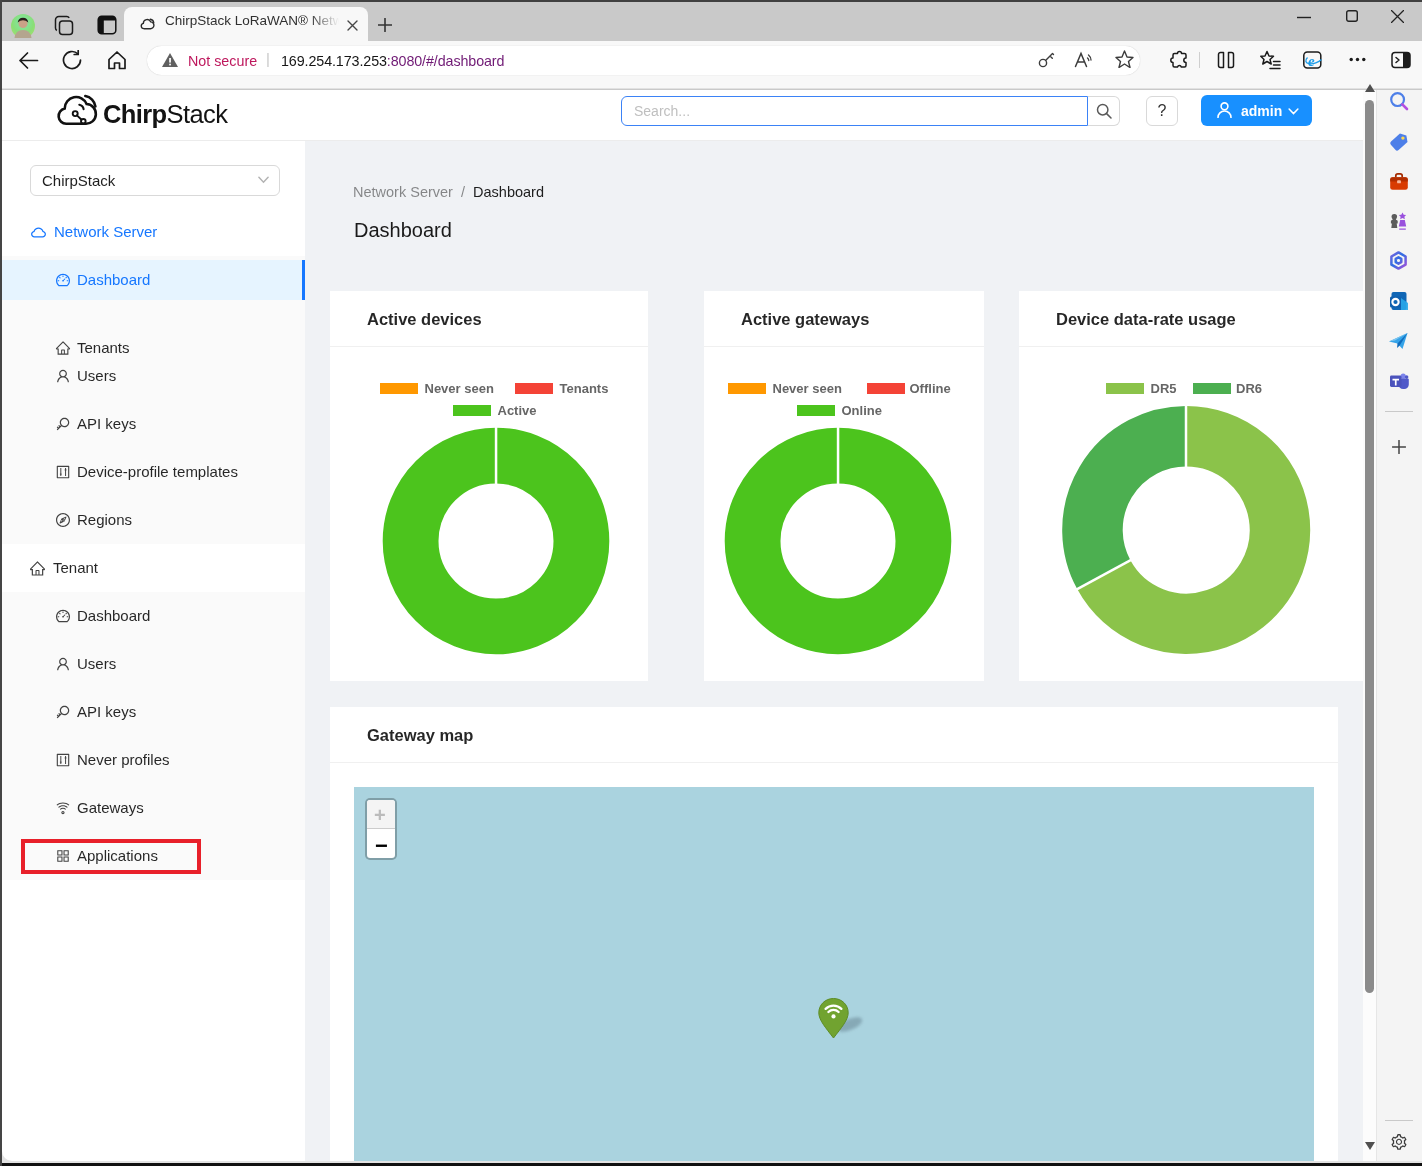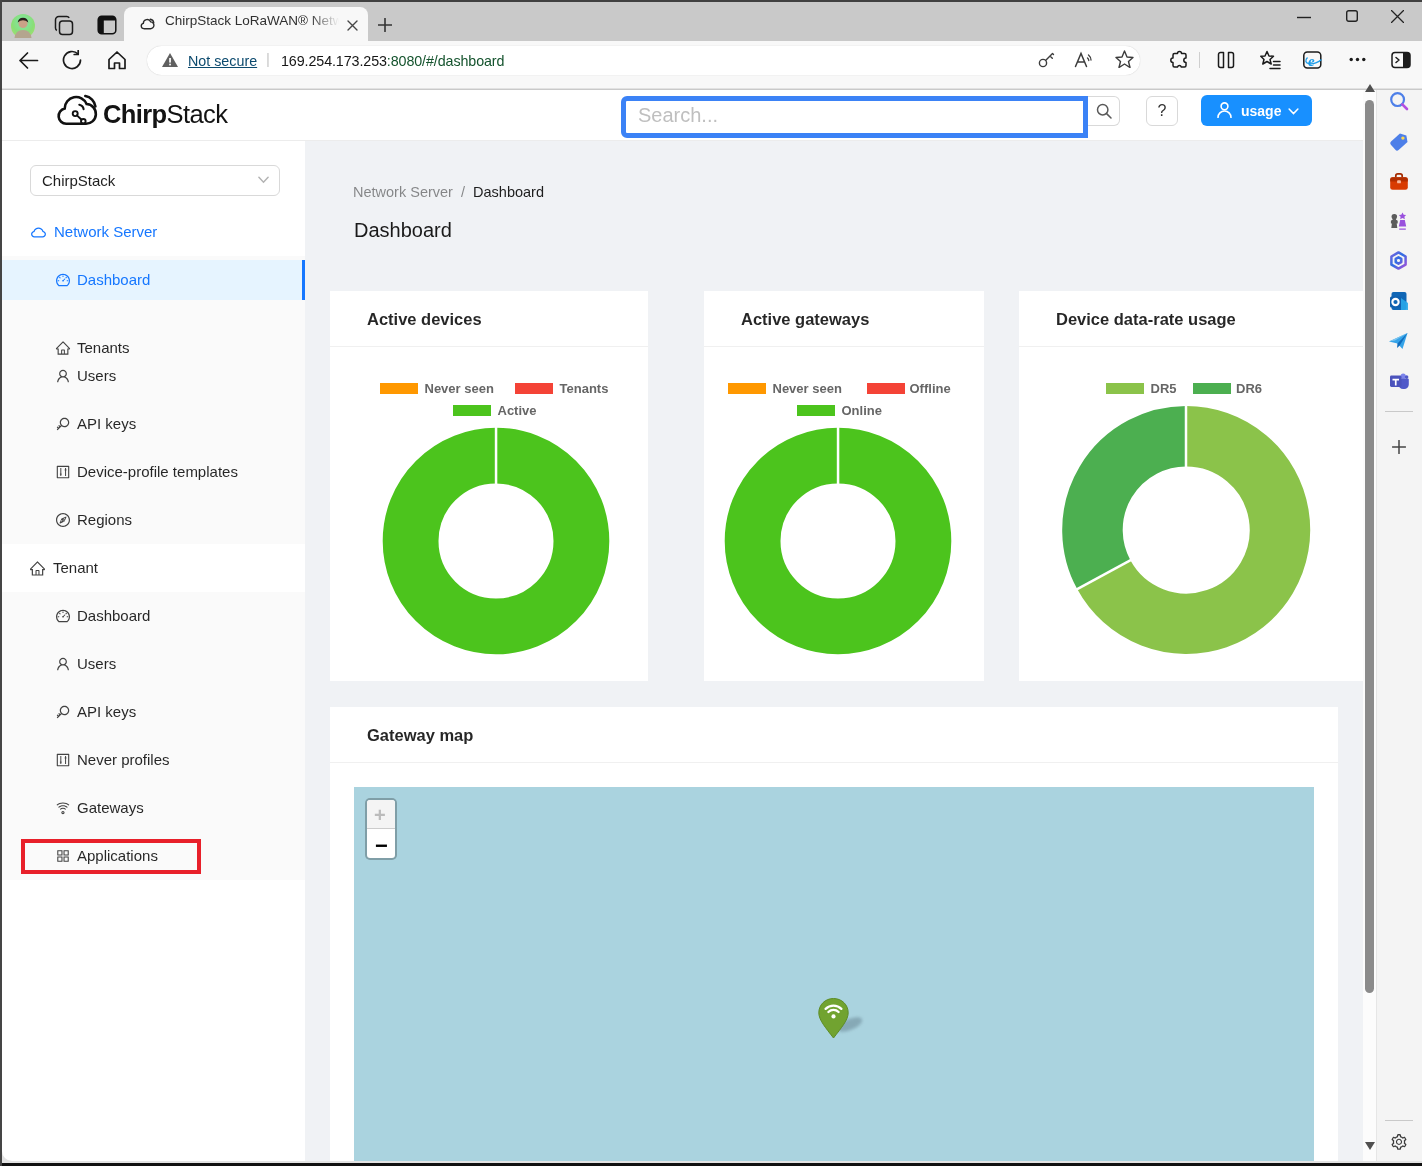--- a/index.html
+++ b/index.html
@@ -110,23 +110,23 @@
 <svg class="abs navicon" style="left:107px;top:50px" width="20" height="20" viewBox="0 0 20 20" fill="none" stroke="#1b1b1b" stroke-width="1.7" stroke-linejoin="round">
     <path d="M2 9.5 L10 2 L18 9.5 V18.5 H12.5 V13 H7.5 V18.5 H2z"></path>
   </svg>
 <div class="abs" id="urlpill"></div>
 
 <svg class="abs" style="left:162px;top:53px" width="16" height="14" viewBox="0 0 16 14">
     <path d="M8 0 L16 14 H0z" fill="#606060"></path>
     <rect x="7.2" y="5" width="1.7" height="4.6" fill="#fff"></rect>
     <rect x="7.2" y="10.7" width="1.7" height="1.7" fill="#fff"></rect>
   </svg>
-<div class="abs" style="left:188px;top:53px;font-size:14.3px;color:#0c4a6e;text-decoration:underline;">Not secure</div>
+<div class="abs" style="left:188px;top:53px;font-size:14.3px;color:#be185d;">Not secure</div>
 <div class="abs" style="left:266px;top:50px;font-size:15px;color:#c8c8c8;">|</div>
-<div class="abs" style="left:281px;top:53px;font-size:14.3px;letter-spacing:-0.1px;color:#161616;">169.254.173.253<span style="color:#14532d">:8080/#/dashboard</span></div>
+<div class="abs" style="left:281px;top:53px;font-size:14.3px;letter-spacing:-0.1px;color:#161616;">169.254.173.253<span style="color:#701a75">:8080/#/dashboard</span></div>
 
 <svg class="abs" style="left:1037px;top:51px" width="18" height="18" viewBox="0 0 18 18" fill="none" stroke="#3c3c3c" stroke-width="1.4" stroke-linecap="round">
     <circle cx="6" cy="12" r="3.6"></circle>
     <path d="M8.8 9.2 L15.5 2.5 M13 5 l2.3 2.3 M15.5 2.5 l1 1"></path>
   </svg>
 
 <svg class="abs" style="left:1074px;top:51px" width="19" height="18" viewBox="0 0 19 18" fill="none" stroke="#3c3c3c" stroke-width="1.5" stroke-linecap="round">
     <path d="M1.5 15.5 L7 2.5 L12.5 15.5 M3.5 11 h7"></path>
     <path d="M14.5 4 a7 7 0 0 1 2.5 5 M13.5 7 a3.5 3.5 0 0 1 1.3 2.5" stroke-width="1.3"></path>
   </svg>
@@ -173,35 +173,35 @@
 <svg class="abs" style="left:55px;top:94px" width="44" height="35" viewBox="0 0 44 35" fill="none" stroke="#111" stroke-linecap="round">
  <path d="M30.3 29.8 H11.2 A 7.8 7.8 0 0 1 9.7 14.4 A 11.4 11.4 0 0 1 31.6 10.0 A 8.5 8.5 0 0 1 30.3 29.8 Z" stroke-width="2.6"></path>
  <path d="M30.3 2.0 A 12.2 12.2 0 0 1 40.4 12.4" stroke-width="2.6"></path>
  <path d="M24.3 10.7 A 5.4 5.4 0 0 1 28.6 15.2" stroke-width="2.1"></path>
  <circle cx="20.2" cy="19.6" r="2.5" stroke-width="1.9"></circle>
  <path d="M21.9 21.4 L 26.6 25.7" stroke-width="1.9"></path>
  <circle cx="28.3" cy="27.3" r="2.3" stroke-width="1.9"></circle>
 </svg>
 <div class="abs" style="left:103px;top:100px;font-size:25.5px;color:#131313;letter-spacing:-0.6px"><b>Chirp</b>Stack</div>
 
-<div class="abs" style="left:621px;top:96px;width:467px;height:42px;border:5px solid #3b82f6;border-radius:6px 0 0 6px;background:#fff;line-height:28px;padding-left:12px;font-size:20px;color:#bfbfbf">Search...</div>
+<div class="abs" style="left:621px;top:96px;width:467px;height:30px;border:1px solid #3b82f6;border-radius:6px 0 0 6px;background:#fff;line-height:28px;padding-left:12px;font-size:14px;color:#bfbfbf">Search...</div>
 <div class="abs" style="left:1088px;top:96px;width:32px;height:30px;border:1px solid #d9d9d9;border-left:none;border-radius:0 6px 6px 0;background:#fff"></div>
 <svg class="abs" style="left:1096px;top:103px" width="16" height="16" viewBox="0 0 16 16" fill="none" stroke="#595959" stroke-width="1.5" stroke-linecap="round">
     <circle cx="6.7" cy="6.7" r="5.2"></circle>
     <path d="M10.6 10.6 L15 15"></path>
   </svg>
 
 <div class="abs" style="left:1146px;top:96px;width:32px;height:30px;border:1px solid #d9d9d9;border-radius:6px;background:#fff;text-align:center;line-height:28px;font-size:16px;color:#333">?</div>
 
 <div class="abs" style="left:1201px;top:95px;width:111px;height:31px;border-radius:6px;background:#1890ff"></div>
 <svg class="abs" style="left:1217px;top:102px" width="15" height="16" viewBox="0 0 15 16" fill="none" stroke="#fff" stroke-width="1.6">
     <circle cx="7.5" cy="4.3" r="3.4"></circle>
     <path d="M1 15.5 a6.5 6.5 0 0 1 13 0" stroke-linecap="round"></path>
   </svg>
-<div class="abs" style="left:1241px;top:103px;font-size:14px;font-weight:bold;color:#fff">usage</div>
+<div class="abs" style="left:1241px;top:103px;font-size:14px;font-weight:bold;color:#fff">admin</div>
 <svg class="abs" style="left:1288px;top:108px" width="11" height="7" viewBox="0 0 12 8" fill="none" stroke="#fff" stroke-width="1.7" stroke-linecap="round">
     <path d="M1 1.2 L6 6.4 L11 1.2"></path>
   </svg>
 <div class="abs" id="sidebar"></div>
 <div class="abs" id="main"></div>
 <div class="abs" id="tenantsel">ChirpStack</div>
 <svg class="abs" style="left:258px;top:176px" width="11" height="8" viewBox="0 0 12 8" fill="none" stroke="#b3b3b3" stroke-width="1.6" stroke-linecap="round">
     <path d="M1 1 L6 6.4 L11 1"></path>
   </svg>
 <div class="abs" id="menu"></div>

